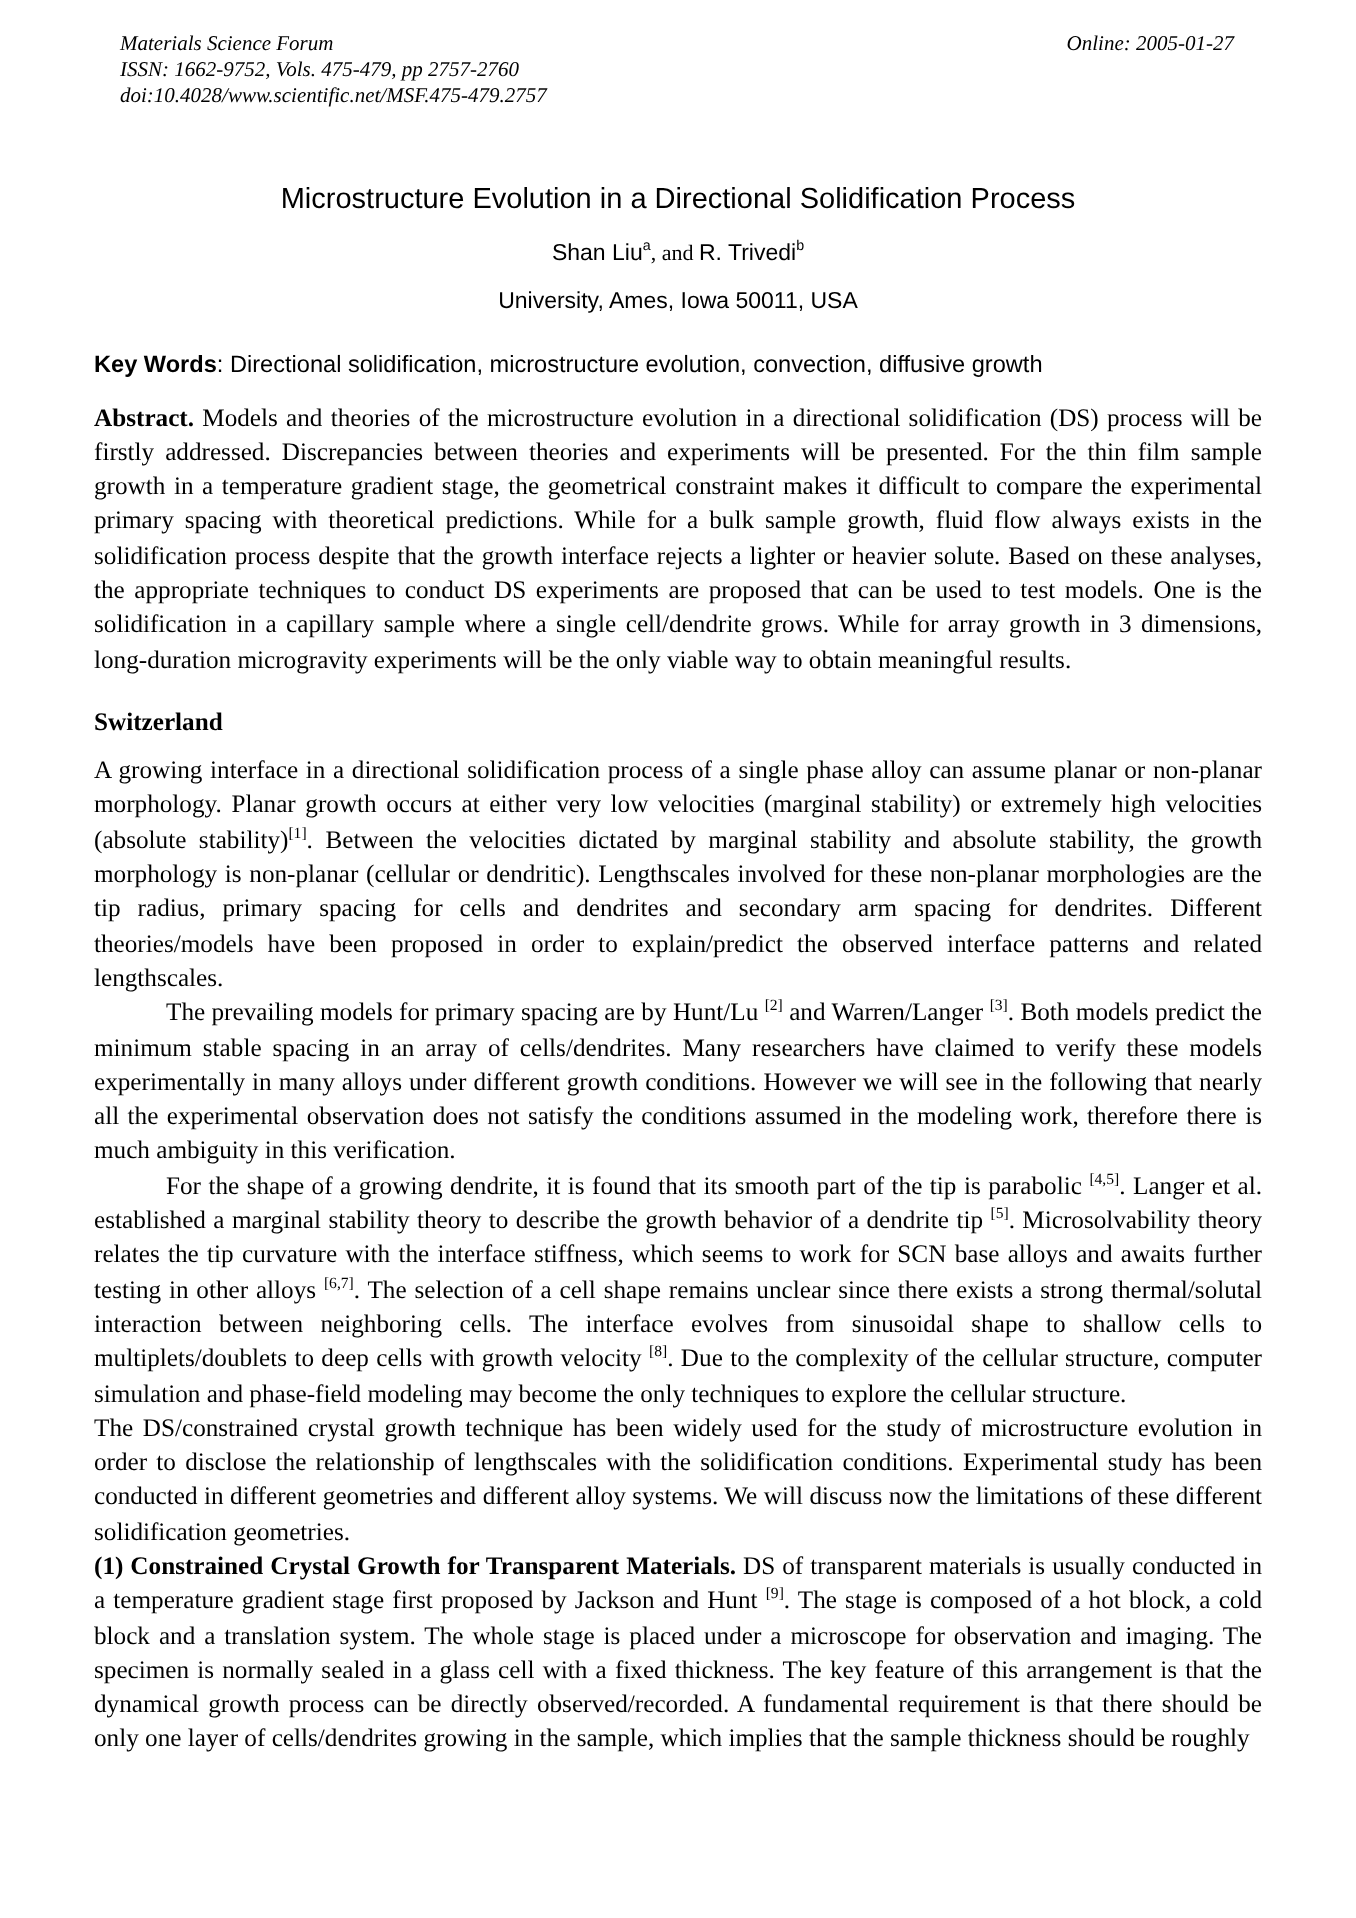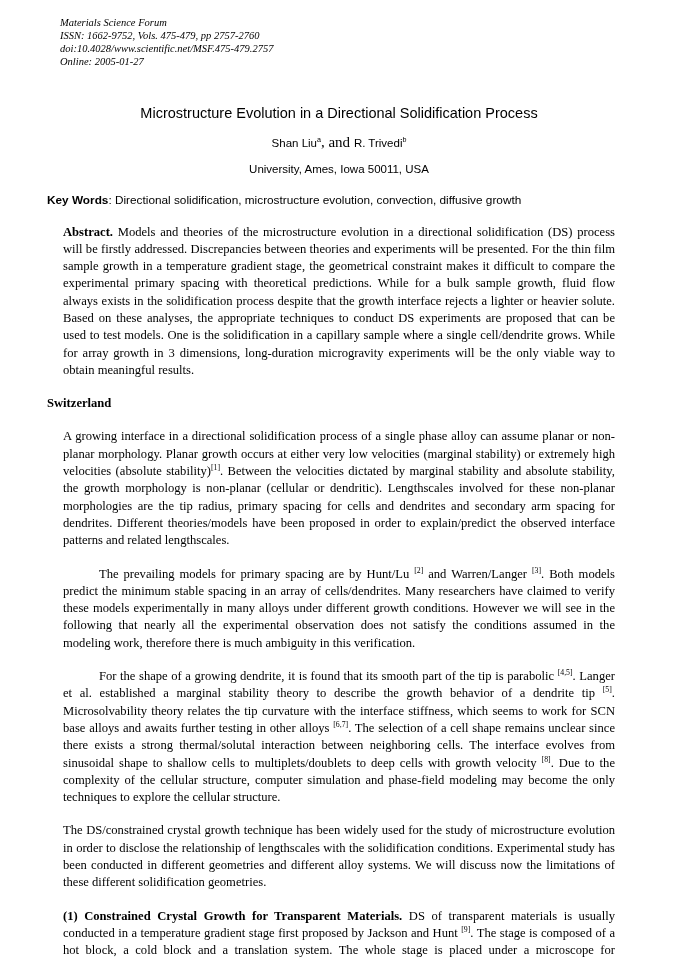--- a/index.html
+++ b/index.html
@@ -17,42 +17,41 @@
   }
   
   .jheader {
     display: flex;
     justify-content: space-between;
     align-items: flex-start;
     font-style: italic;
     font-size: 10.5px;
     line-height: 13px;
     padding-left: 13px;
-    flex-direction: column;
   }
   .jheader .left div { white-space: nowrap; }
   .jheader .right { white-space: nowrap; padding-right: 14px; }
 
   
   .title {
     margin-top: 36px;
     text-align: center;
     font-family: "Liberation Sans", sans-serif;
     font-size: 14.5px;
     line-height: 18px;
   }
   .authors {
     margin-top: 12px;
     text-align: center;
     font-family: "Liberation Sans", sans-serif;
     font-size: 11.5px;
   }
   .authors .connector {
     font-family: "Liberation Serif", serif;
-    font-size: 15px;
+    font-size: 11px;
   }
   .affiliation {
     margin-top: 11px;
     text-align: center;
     font-family: "Liberation Sans", sans-serif;
     font-size: 11.5px;
     line-height: 15.5px;
   }
   .emails {
     text-align: center;
@@ -66,21 +65,21 @@
   .keywords {
     margin-top: 15px;
     font-family: "Liberation Sans", sans-serif;
     font-size: 11.8px;
     line-height: 15px;
   }
 
   
   .bodytext { margin-top: 11px; }
   .bodytext p {
-    margin: 16px;
+    margin: 0;
     font-size: 12.6px;
     line-height: 17.3px;
     text-align: justify;
   }
   .bodytext p.indent { text-indent: 36px; }
   .sect-head {
     font-weight: bold;
     font-size: 12.6px;
     line-height: 17.3px;
     margin: 14px 0 7px 0;

